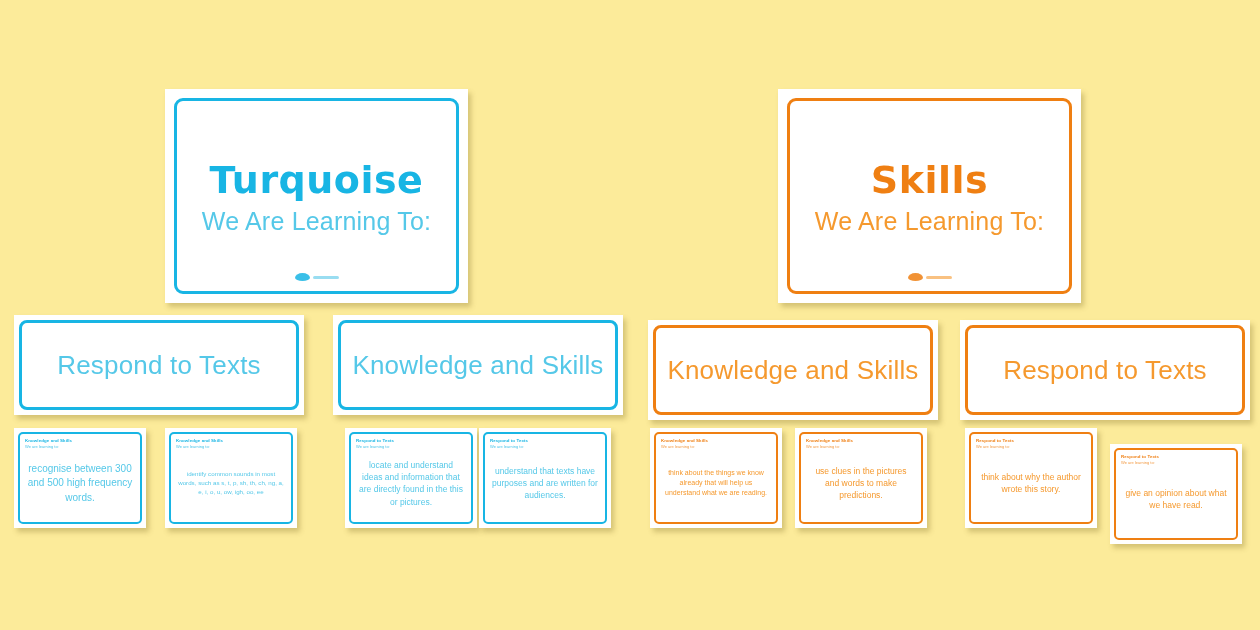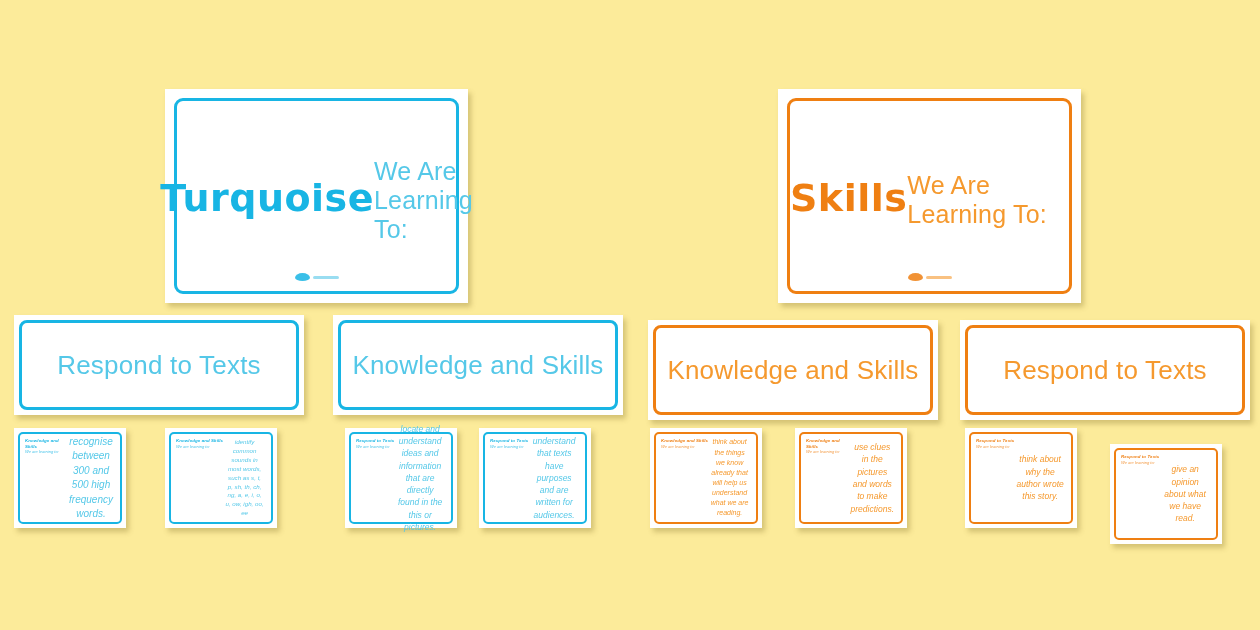--- a/index.html
+++ b/index.html
@@ -16,21 +16,21 @@
     position: absolute;
     background: #ffffff;
     box-shadow: 3px 4px 5px rgba(120,100,30,0.30);
   }
   .card .inner {
     position: absolute;
     inset: 7px;
     border: 3px solid var(--accent);
     border-radius: 9px;
     display: flex;
-    flex-direction: row;
+    flex-direction: column;
     align-items: center;
     justify-content: center;
   }
 
   
   .poster { width: 303px; height: 214px; }
   .poster .inner { inset: 9px; }
   .poster .title {
     font-family: "DejaVu Sans", sans-serif;
     font-weight: bold;
@@ -74,21 +74,21 @@
   .heading-card .inner { inset: 5px; border-width: 3px; border-radius: 8px; }
   .heading-card .label {
     font-family: "Liberation Sans", sans-serif;
     font-size: 26px;
     color: var(--accent-soft);
     text-align: center;
     letter-spacing: .2px;
   }
 
   
-  .mini { width: 112px; height: 100px; font-style: italic; }
+  .mini { width: 132px; height: 100px; }
   .mini .inner {
     inset: 4px;
     border-width: 2px;
     border-radius: 5px;
     align-items: stretch;
     justify-content: flex-start;
     padding: 4px 5px;
   }
   .mini .head {
     font-family: "Liberation Sans", sans-serif;

